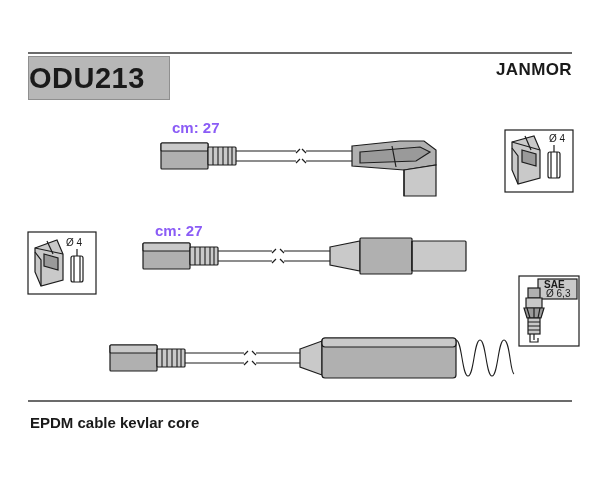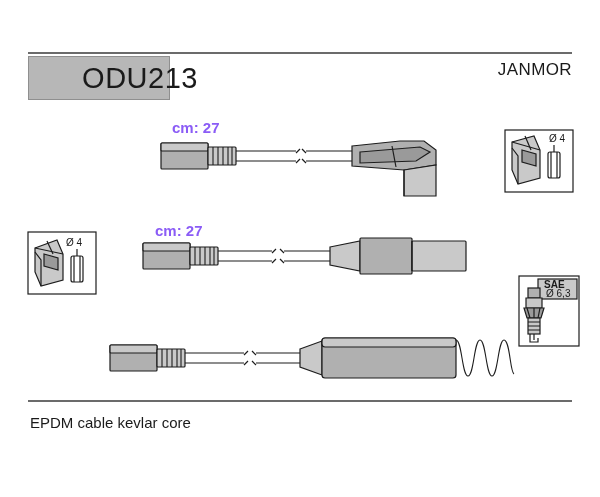--- a/index.html
+++ b/index.html
@@ -33,53 +33,52 @@
     left: 28px;
     top: 56px;
     width: 140px;
     height: 42px;
     background: #b7b7b7;
     border: 1px solid #8f8f8f;
   }
   .part-badge span {
     display: block;
     width: 100%;
-    text-align: center;
+    text-align: left;
     line-height: 42px;
     font-size: 29px;
-    font-weight: normal;
+    font-weight: bold;
     letter-spacing: 0.5px;
     color: #1a1a1a;
-    padding-left: 41px;
   }
   .brand {
     position: absolute;
     right: 28px;
     top: 60px;
     font-size: 17px;
-    font-weight: normal;
+    font-weight: bold;
     letter-spacing: 0.4px;
     color: #1a1a1a;
   }
 
   
   .bottom-rule {
     position: absolute;
     left: 28px;
     top: 400px;
     width: 544px;
     height: 2px;
     background: #6b6b6b;
   }
   .footer-note {
     position: absolute;
     left: 30px;
     top: 414px;
     font-size: 15px;
-    font-weight: normal;
+    font-weight: bold;
     color: #1a1a1a;
   }
 
   
   .len-label {
     position: absolute;
     font-size: 15px;
     font-weight: bold;
     color: #8b5cf6;
     white-space: nowrap;

